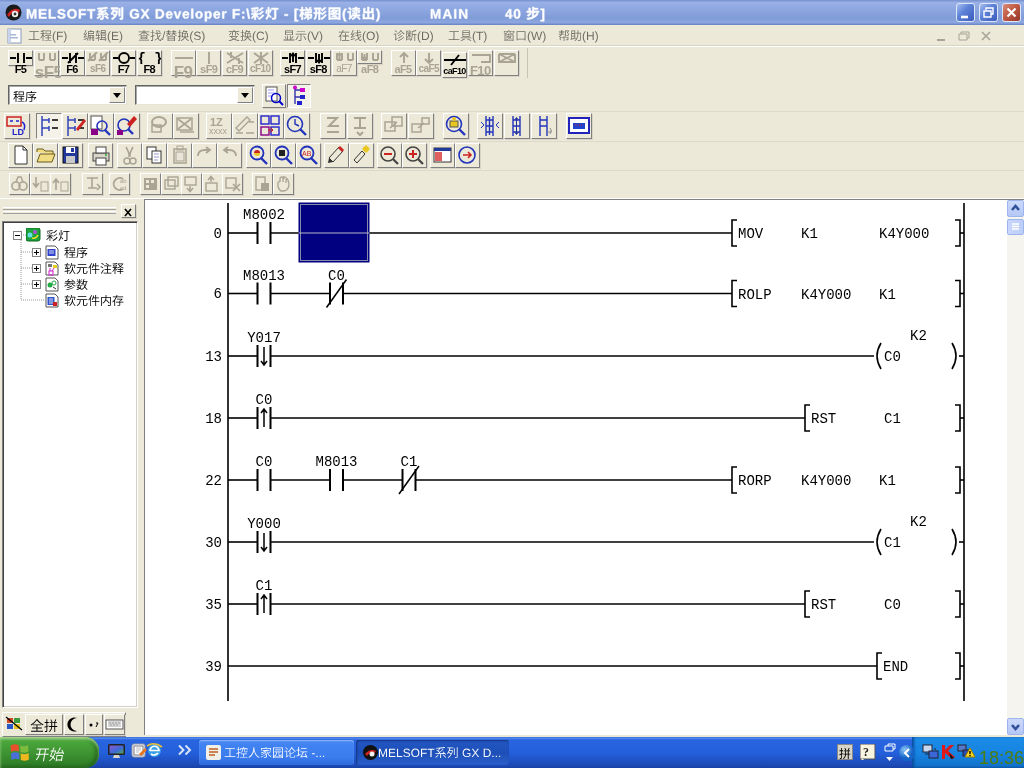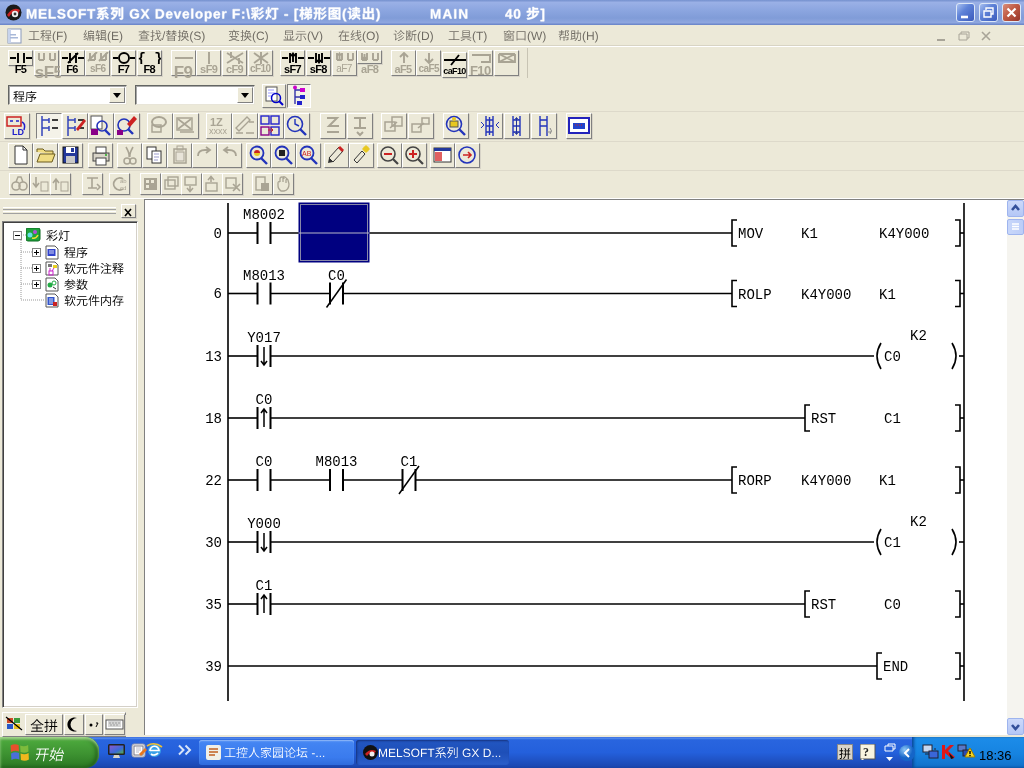--- a/index.html
+++ b/index.html
@@ -753,12 +753,12 @@
     <path d="M2 1 V15 H5 V9 L12 15 L15 13 L8 7 L14 1 L10 1 L5 6 V1 Z" fill="#E01818"></path>
     <path d="M9 9 L14 14 L11 15 Z" fill="#111"></path>
   </svg>
 <svg class="abs" style="left:957px;top:744px" width="19" height="17">
     <rect x="1" y="1" width="8" height="6" fill="#5A78C8" stroke="#223"></rect>
     <rect x="6" y="6" width="8" height="6" fill="#2A4AB0" stroke="#223"></rect>
     <path d="M13 4 L18 13 H8 Z" fill="#F8D820" stroke="#A08000"></path>
     <path d="M13 7 V10" stroke="#000" stroke-width="1.4"></path>
     <circle cx="13" cy="11.6" r="0.8" fill="#000"></circle>
   </svg>
-<div class="abs" style="left:979px;top:748px;color:#000000;font-size:13px;font-family:'Liberation Sans'">18:36</div>
+<div class="abs" style="left:979px;top:748px;color:#4d7c0f;font-size:18px;font-family:'Liberation Sans'">18:36</div>
 </body></html>

